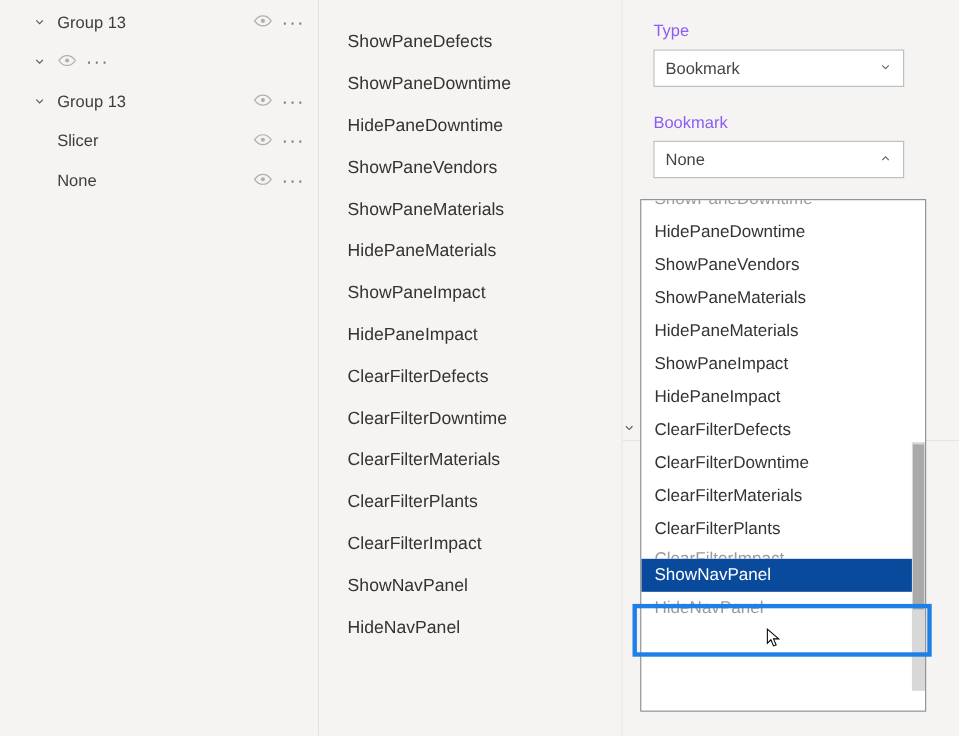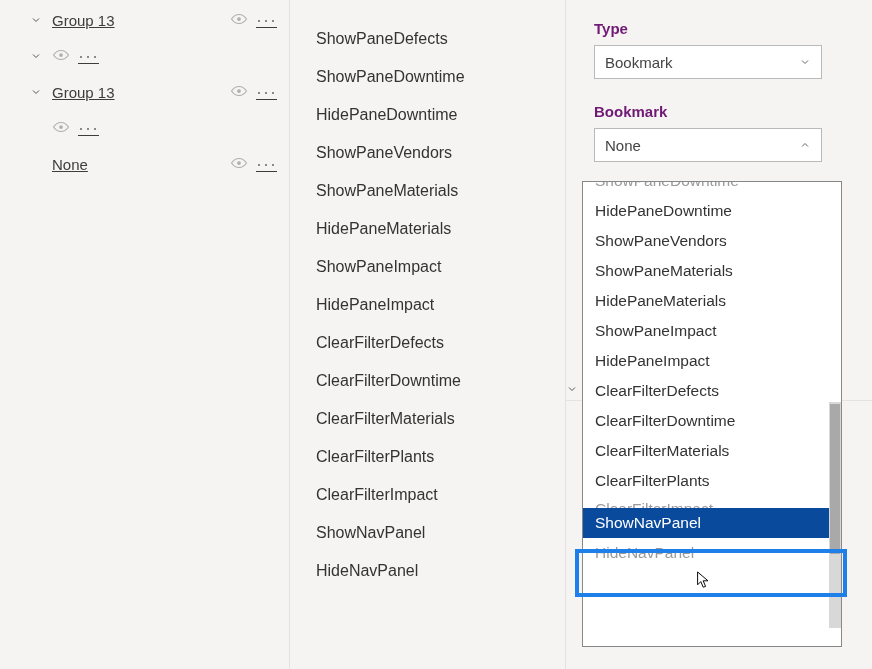--- a/index.html
+++ b/index.html
@@ -23,21 +23,20 @@
     .col2 { width: 276px; padding-top: 20px; flex-shrink: 0; }
     .col3 { flex: 1; padding: 20px 20px 0 28px; position: relative; }
 
     .tree-row {
       display: flex;
       align-items: center;
       height: 36px;
       padding-left: 28px;
       padding-right: 12px;
       color: #3d3d3d;
-      text-decoration: underline;
     }
     .tree-row .chev {
       width: 16px;
       height: 16px;
       display: inline-flex;
       align-items: center;
       justify-content: center;
       color: #555;
       margin-right: 8px;
     }
@@ -48,23 +47,22 @@
     .dots { color: #777; font-size: 18px; letter-spacing: 1px; }
 
     .bm-item {
       padding: 10px 0 10px 26px;
       color: #333;
       font-size: 16px;
     }
 
     .col3 .section-label {
       font-size: 15px;
-      color: #701a75;
+      color: #8b5cf6;
       margin-bottom: 8px;
-      font-weight: bold;
     }
     .select-box {
       border: 1px solid #b9b9b9;
       background: #fff;
       height: 34px;
       width: 228px;
       display: flex;
       align-items: center;
       padding: 0 10px;
       font-size: 15px;
@@ -185,20 +183,21 @@
       <span class="eye">
         <svg width="18" height="12" viewBox="0 0 24 16">
             <path d="M12 2C6 2 2 8 2 8s4 6 10 6 10-6 10-6-4-6-10-6z" fill="none" stroke="#777" stroke-width="1.5"></path>
             <circle cx="12" cy="8" r="2.5" fill="#777"></circle>
           </svg>
       </span>
       <span class="dots">···</span>
     </span>
   </div>
   <div class="tree-row noarrow">
+    <span class="label">Slicer</span>
     <span class="icons">
       <span class="eye">
         <svg width="18" height="12" viewBox="0 0 24 16">
             <path d="M12 2C6 2 2 8 2 8s4 6 10 6 10-6 10-6-4-6-10-6z" fill="none" stroke="#777" stroke-width="1.5"></path>
             <circle cx="12" cy="8" r="2.5" fill="#777"></circle>
           </svg>
       </span>
       <span class="dots">···</span>
     </span>
   </div>

